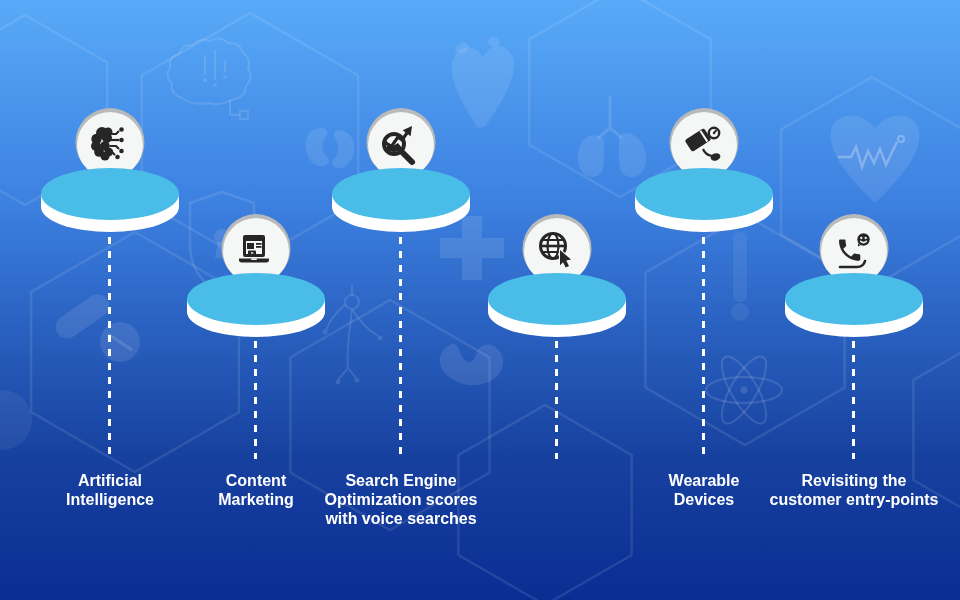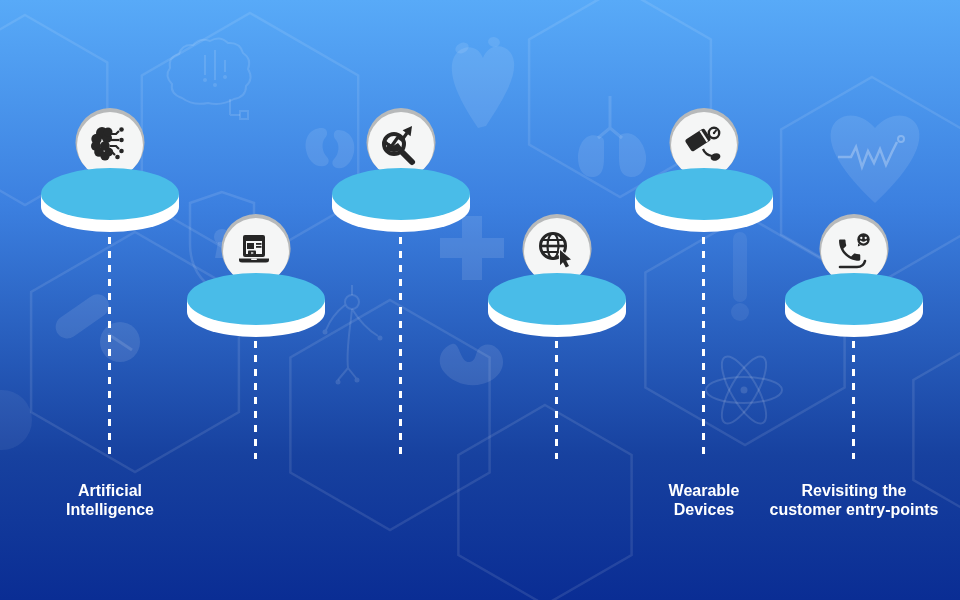--- a/index.html
+++ b/index.html
@@ -16,21 +16,21 @@
   .pedestal{position:absolute;left:30px;width:140px;height:66px;}
   .item.high .pedestal{top:167px;}
   .item.low  .pedestal{top:272px;}
   .dots{
     position:absolute;left:98px;width:3px;
     background:repeating-linear-gradient(180deg,#ffffff 0px,#ffffff 7px,rgba(255,255,255,0) 7px,rgba(255,255,255,0) 14px);
   }
   .item.high .dots{top:237px;height:222px;}
   .item.low  .dots{top:341px;height:118px;}
   .label{
-    position:absolute;top:481px;left:0;width:200px;
+    position:absolute;top:471px;left:0;width:200px;
     text-align:center;color:#ffffff;font-size:16px;line-height:19px;
     font-weight:bold;white-space:pre;letter-spacing:0;
   }
 </style>
 </head>
 <body>
 
 <div class="stage">
 
   <svg class="bg-decor" viewBox="0 0 960 600" aria-hidden="true">
@@ -182,20 +182,22 @@
         </g>
       </svg>
     </div>
     <div class="pedestal">
       <svg viewBox="0 0 140 66" width="140" height="66">
         <path d="M1,27 L1,40 A69,25 0 0 0 139,40 L139,27 Z" fill="#ffffff"></path>
         <ellipse cx="70" cy="27" rx="69" ry="26" fill="#49bce8"></ellipse>
       </svg>
     </div>
     <div class="dots"></div>
+    <div class="label">Content
+Marketing</div>
   </div>
 
   <div class="item high" style="left:301px">
     <div class="pin">
       <svg viewBox="0 0 80 100" width="80" height="100">
         <circle cx="40" cy="35.5" r="34.5" fill="#b7b9ba"></circle>
         <path d="M19,55 C27,77 36,85 40,91 C44,85 53,77 61,55 C54,64 47,67 40,67 C33,67 26,64 19,55 Z" fill="#ffffff"></path>
         <circle cx="40" cy="38" r="33" fill="#f5f6f6"></circle>
         <g transform="translate(18,16)">
           <circle cx="15" cy="21" r="10" fill="none" stroke="#262626" stroke-width="4"></circle>
@@ -206,20 +208,23 @@
         </g>
       </svg>
     </div>
     <div class="pedestal">
       <svg viewBox="0 0 140 66" width="140" height="66">
         <path d="M1,27 L1,40 A69,25 0 0 0 139,40 L139,27 Z" fill="#ffffff"></path>
         <ellipse cx="70" cy="27" rx="69" ry="26" fill="#49bce8"></ellipse>
       </svg>
     </div>
     <div class="dots"></div>
+    <div class="label">Search Engine
+Optimization scores
+with voice searches</div>
   </div>
 
   <div class="item low" style="left:457px">
     <div class="pin">
       <svg viewBox="0 0 80 100" width="80" height="100">
         <circle cx="40" cy="35.5" r="34.5" fill="#b7b9ba"></circle>
         <path d="M19,55 C27,77 36,85 40,91 C44,85 53,77 61,55 C54,64 47,67 40,67 C33,67 26,64 19,55 Z" fill="#ffffff"></path>
         <circle cx="40" cy="38" r="33" fill="#f5f6f6"></circle>
         <g transform="translate(18,16)">
           <g fill="none" stroke="#262626">

